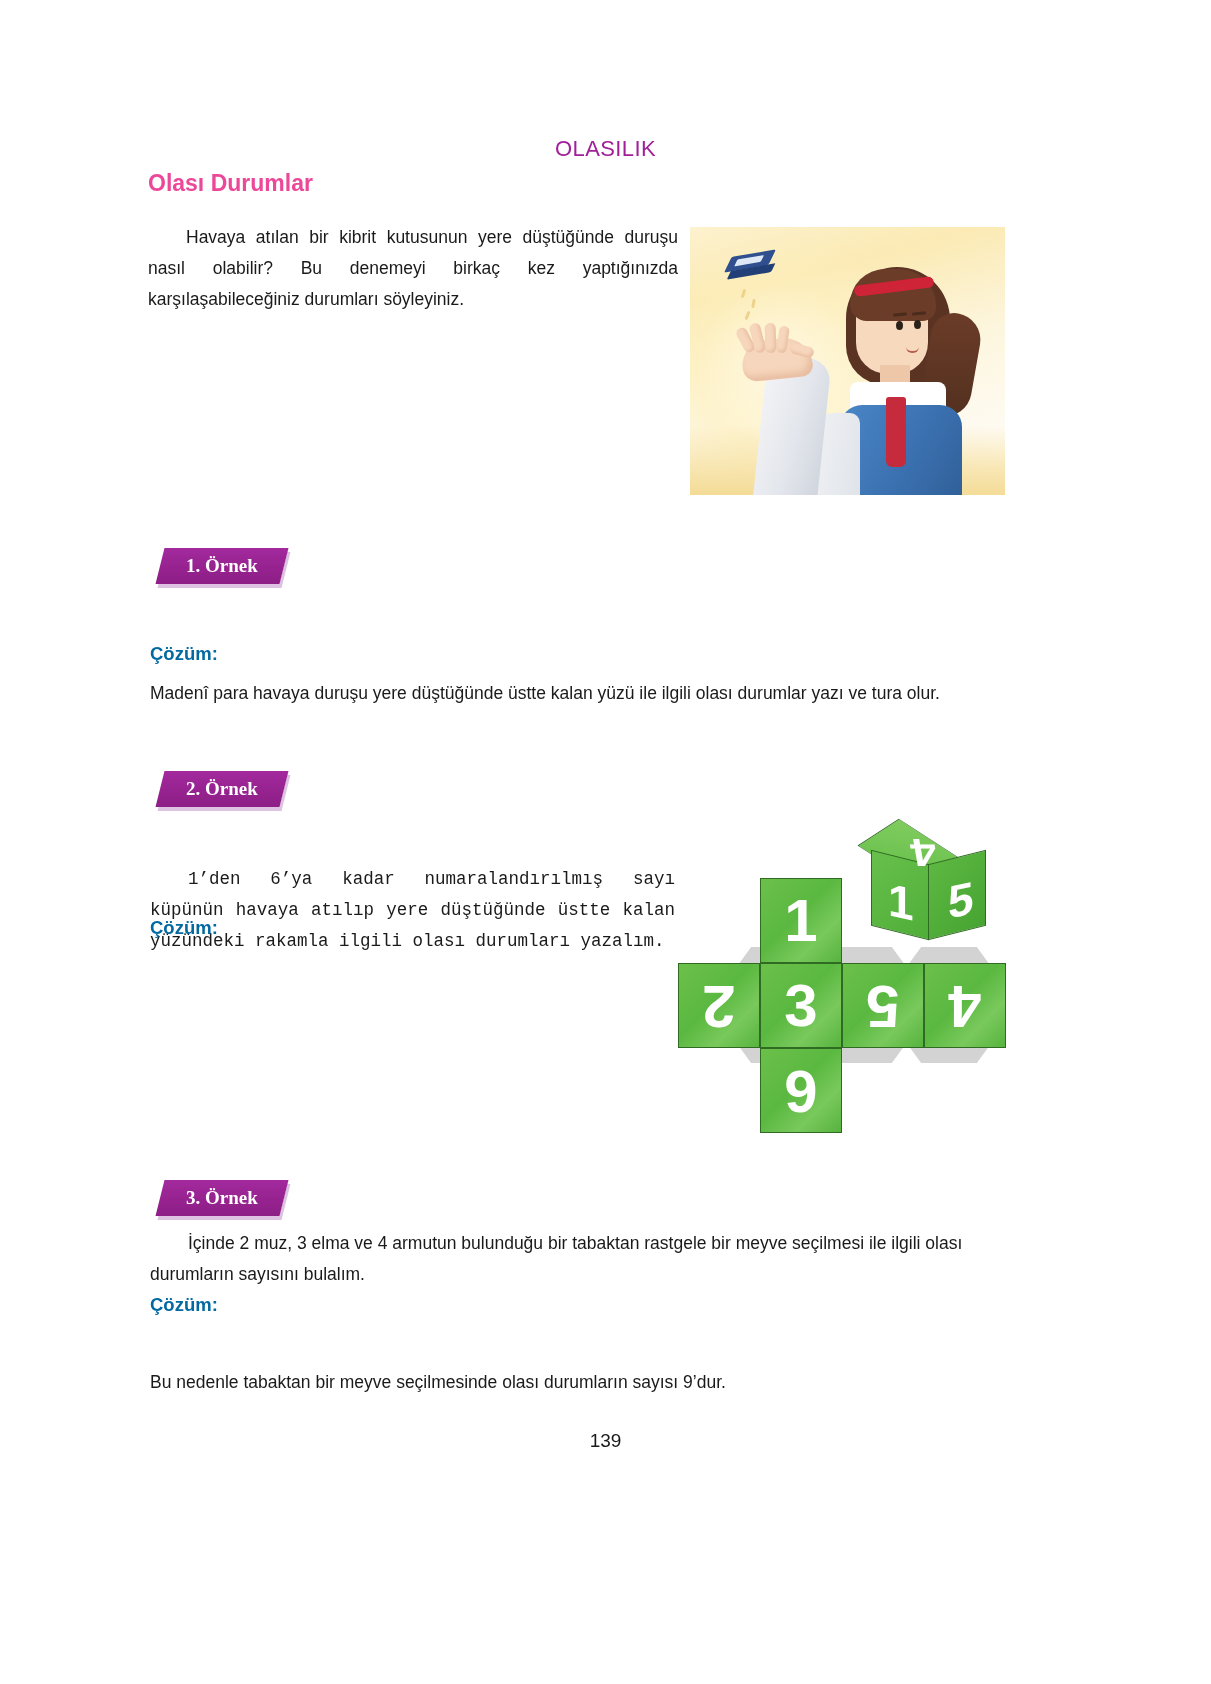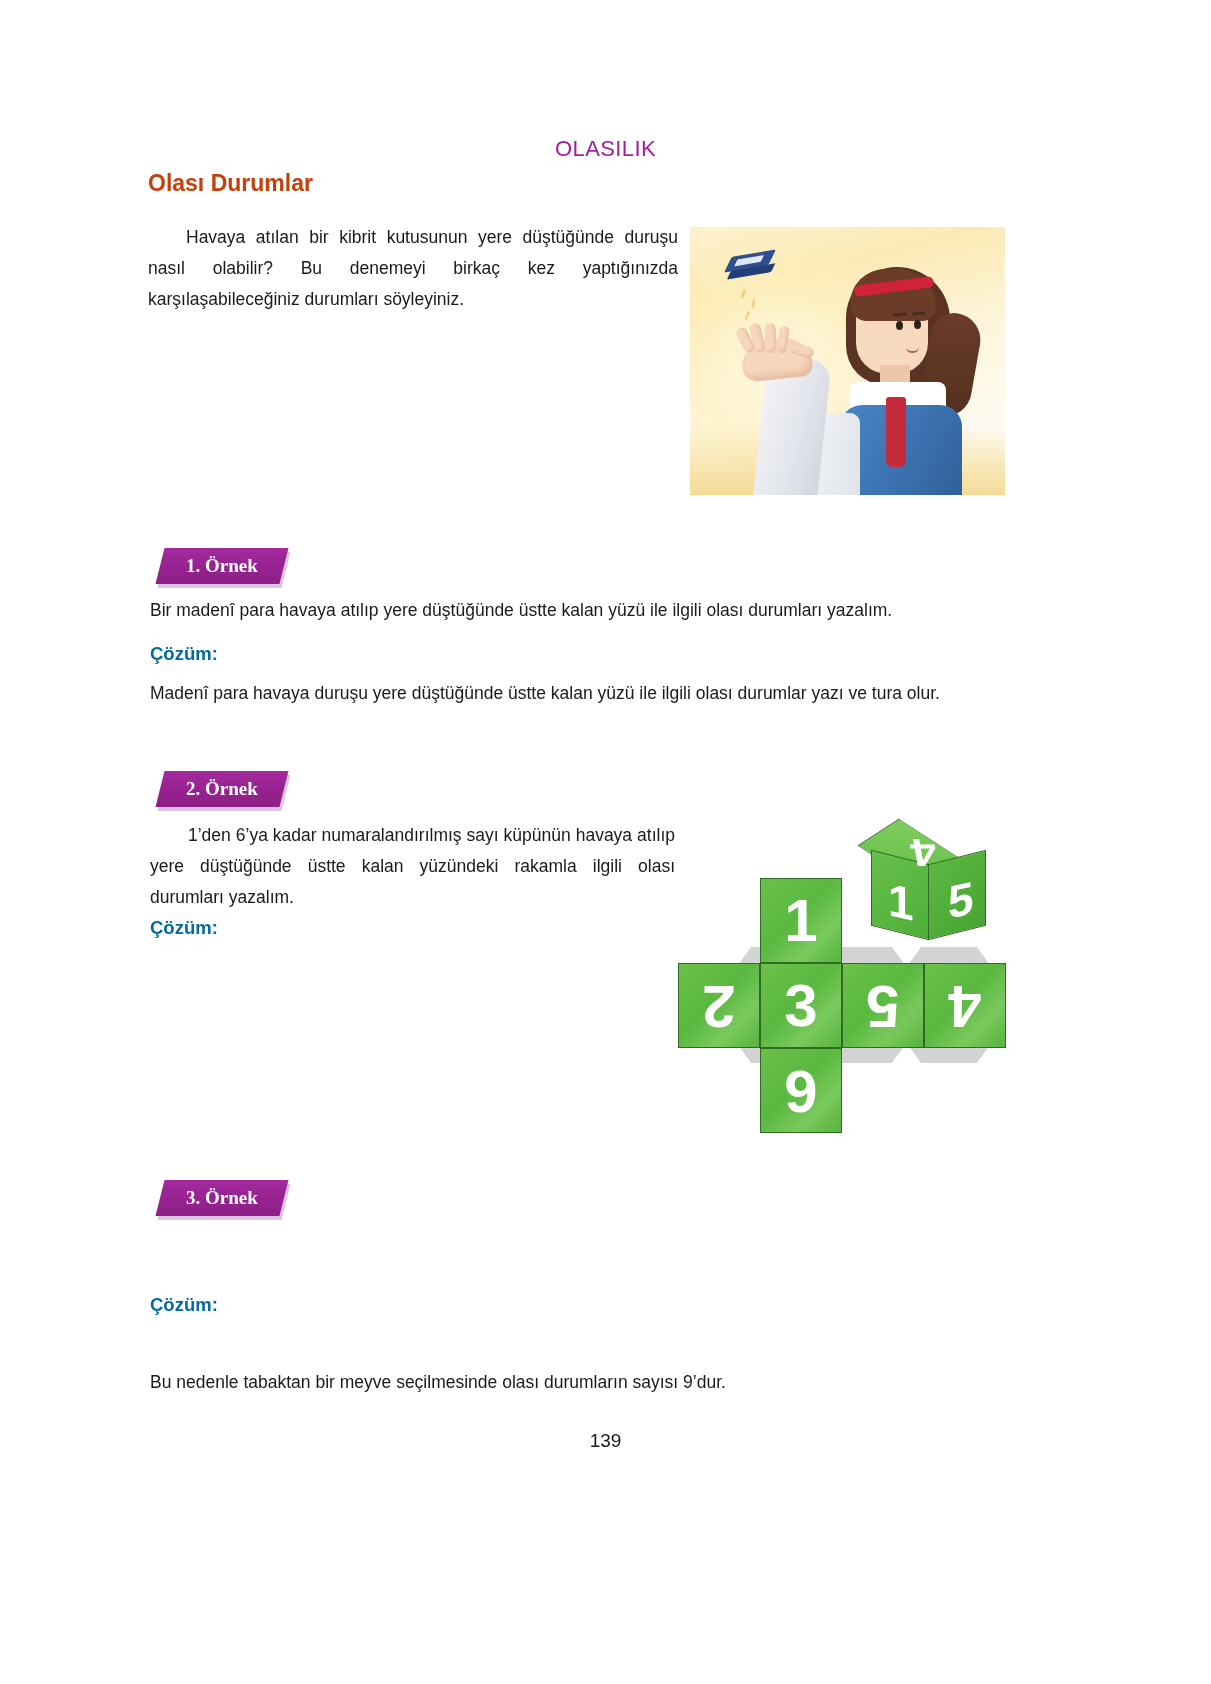--- a/index.html
+++ b/index.html
@@ -29,21 +29,21 @@
     font-weight: normal;
     color: #a1209a;
     letter-spacing: 0.4px;
   }
   .section-title {
     position: absolute;
     left: 148px;
     top: 170px;
     font-size: 23px;
     font-weight: bold;
-    color: #c2410c;
+    color: #ec4899;
   }
 
   
   .para {
     position: absolute;
     font-size: 17.5px;
     line-height: 31px;
     color: #1a1a1a;
     text-align: justify;
   }
@@ -292,28 +292,27 @@
     <div class="finger f1"></div>
     <div class="finger f2"></div>
     <div class="finger f3"></div>
     <div class="finger f4"></div>
     <div class="finger thumb"></div>
   </div>
 
   <div class="badge" style="left:160px; top:548px;">
     <span>1. Örnek</span>
   </div>
-  <div class="para no-justify" style="left:150px; top:595px; width:880px;">Bir madenî para havaya atılıp yere düştüğünde üstte kalan yüzü ile ilgili olası durumları yazalım.</div>
   <div class="cozum" style="left:150px; top:643px;">Çözüm:</div>
   <div class="para no-justify" style="left:150px; top:678px; width:880px;">Madenî para havaya duruşu yere düştüğünde üstte kalan yüzü ile ilgili olası durumlar yazı ve tura olur.</div>
 
   <div class="badge" style="left:160px; top:771px;">
     <span>2. Örnek</span>
   </div>
-  <div class="para indent" style="left:150px; top:820px; width:525px;">1’den 6’ya kadar numaralandırılmış sayı küpünün havaya atılıp yere düştüğünde üstte kalan yüzündeki rakamla ilgili olası durumları yazalım.</div>
+  <div class="para indent" style="left:150px; top:864px; width:525px;font-family:Liberation Mono, monospace;">1’den 6’ya kadar numaralandırılmış sayı küpünün havaya atılıp yere düştüğünde üstte kalan yüzündeki rakamla ilgili olası durumları yazalım.</div>
   <div class="cozum" style="left:150px; top:917px;">Çözüm:</div>
 
   <div class="dice-wrap">
 
     <div class="cube">
       <div class="cube-top"></div>
       <div class="cube-left"></div>
       <div class="cube-right"></div>
       <div class="cube-num cn-top">4</div>
       <div class="cube-num cn-left">1</div>
@@ -343,18 +342,19 @@
       <span class="num">4</span>
     </div>
     <div class="face rot180" style="left:80px; top:248px; width:82px; height:85px;">
       <span class="num">6</span>
     </div>
   </div>
 
   <div class="badge" style="left:160px; top:1180px;">
     <span>3. Örnek</span>
   </div>
+  <div class="para indent no-justify" style="left:150px; top:1228px; width:880px;">İçinde 2 muz, 3 elma ve 4 armutun bulunduğu bir tabaktan rastgele bir meyve seçilmesi ile ilgili olası durumların sayısını bulalım.</div>
   <div class="cozum" style="left:150px; top:1294px;">Çözüm:</div>
   <div class="para no-justify" style="left:150px; top:1367px; width:880px;">Bu nedenle tabaktan bir meyve seçilmesinde olası durumların sayısı 9’dur.</div>
 
   <div class="page-number">139</div>
 
 </div>
 
 </body></html>

